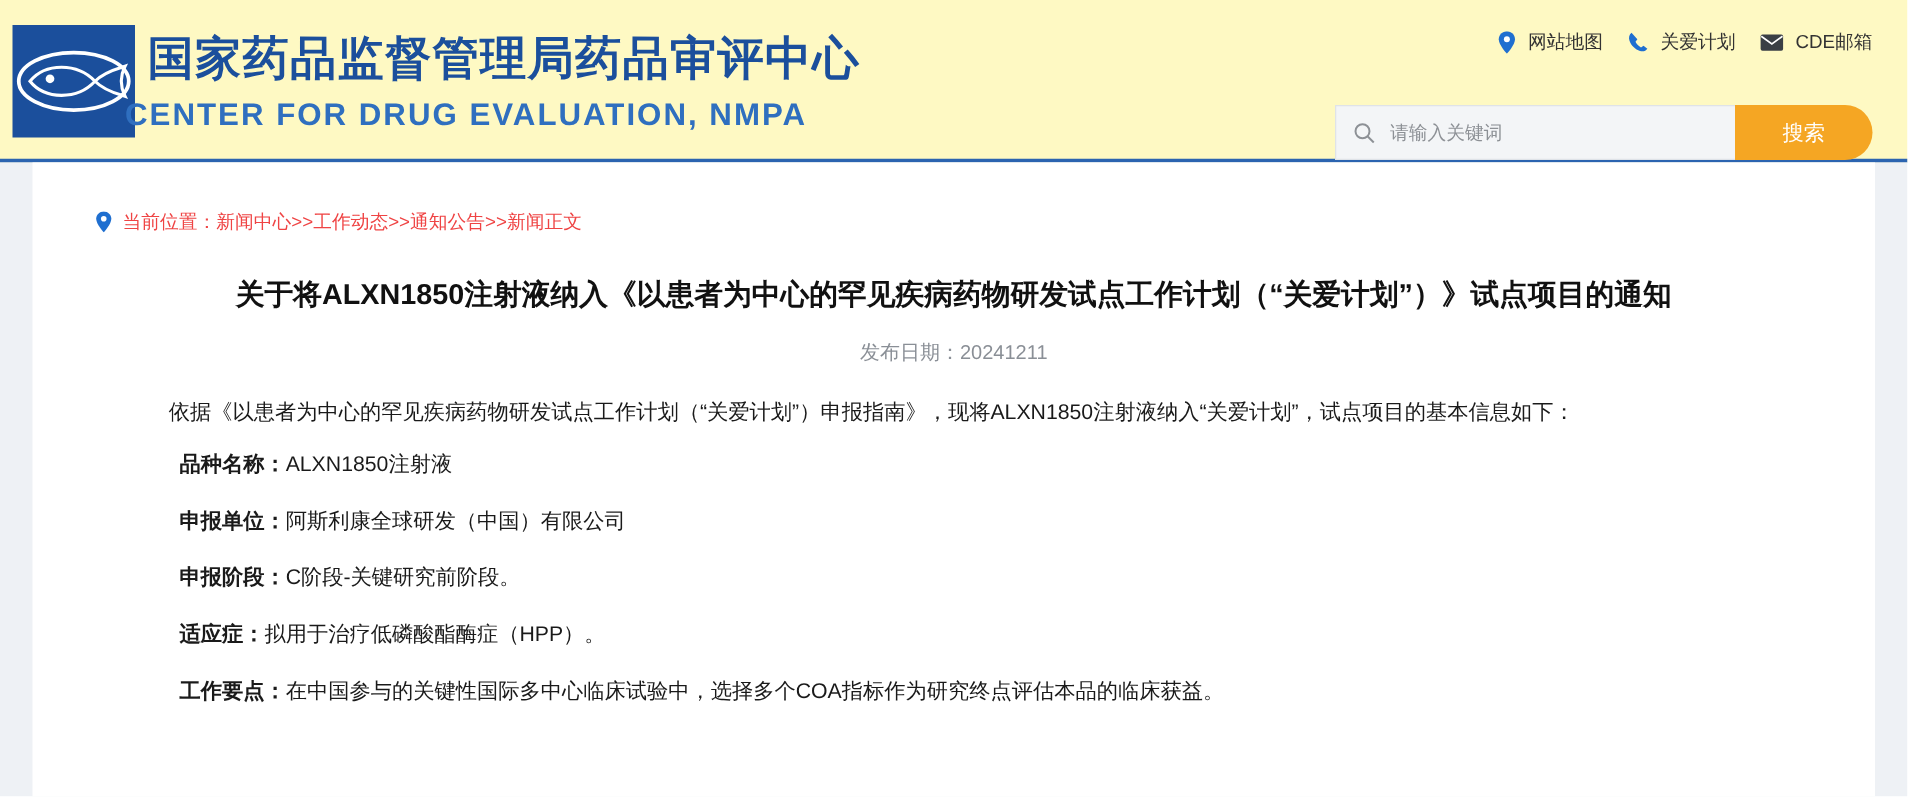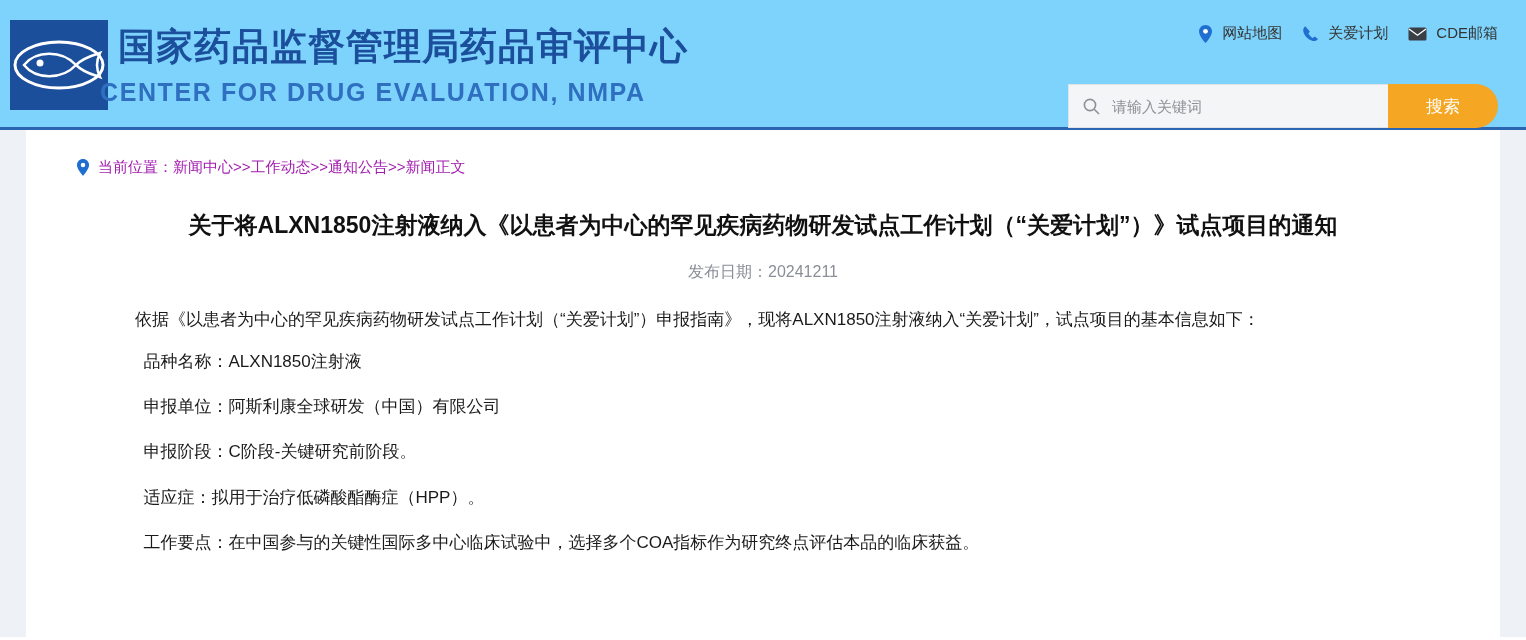--- a/index.html
+++ b/index.html
@@ -9,21 +9,21 @@
     background: #ffffff;
     font-family: "Liberation Sans", sans-serif;
     overflow: hidden;
   }
 
   
   .header {
     position: relative;
     width: 1526px;
     height: 130px;
-    background: #7dd3fc;
+    background: #fef9c3;
     border-bottom: 3px solid #2b64b0;
   }
   .logo-box {
     position: absolute;
     left: 10px; top: 20px;
     width: 98px; height: 90px;
     background: #1b4f9c;
     overflow: hidden;
   }
   .logo-box svg { display: block; }
@@ -112,23 +112,23 @@
     left: 26px; top: 0;
     width: 1474px;
     height: 507px;
     background: #ffffff;
     padding: 0;
   }
   .breadcrumb {
     display: flex;
     align-items: center;
     gap: 8px;
-    padding: 28px 0 0 50px;
+    padding: 38px 0 0 50px;
     font-size: 15px;
-    color: #a21caf;
+    color: #ef4444;
   }
   .breadcrumb .crumb-text { white-space: nowrap; }
 
   .doc-title {
     margin: 32px 80px 0 80px;
     text-align: center;
     font-size: 23px;
     font-weight: bold;
     color: #111111;
     line-height: 1.45;
@@ -147,21 +147,21 @@
   }
   .para-indent { text-indent: 2em; }
   .field-row {
     margin-top: 6px;
     padding-left: 2.5em;
     font-size: 17px;
     line-height: 2.32;
     color: #1a1a1a;
     white-space: nowrap;
   }
-  .field-label { font-weight: normal; margin-top: 45px; }
+  .field-label { font-weight: bold; margin-top: 45px; }
 </style>
 </head>
 <body>
 
 <div class="header">
 
   <div class="logo-box">
     <svg width="98" height="90" viewBox="0 0 98 90" xmlns="http://www.w3.org/2000/svg">
       <ellipse cx="49" cy="45" rx="44" ry="23" fill="none" stroke="#ffffff" stroke-width="3"></ellipse>
       <path d="M14 45 C26 30, 52 30, 66 45 C52 60, 26 60, 14 45 Z" fill="none" stroke="#ffffff" stroke-width="2.5"></path>

